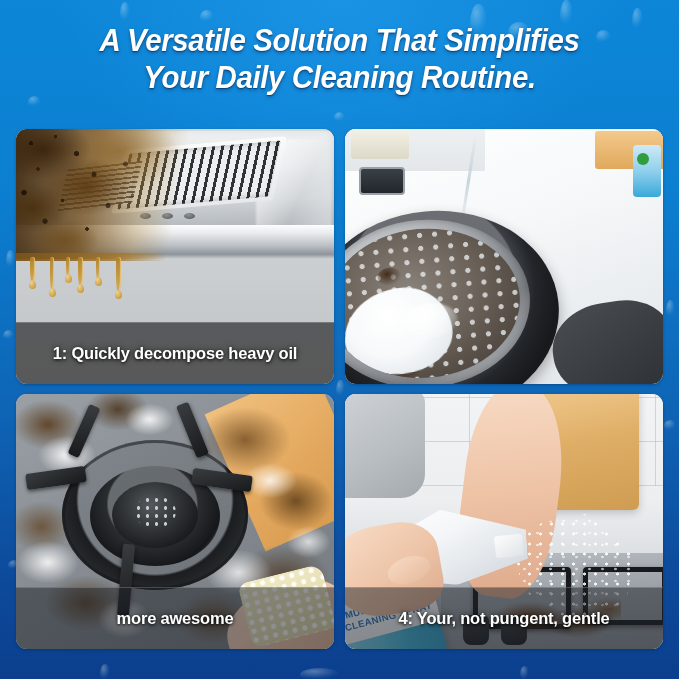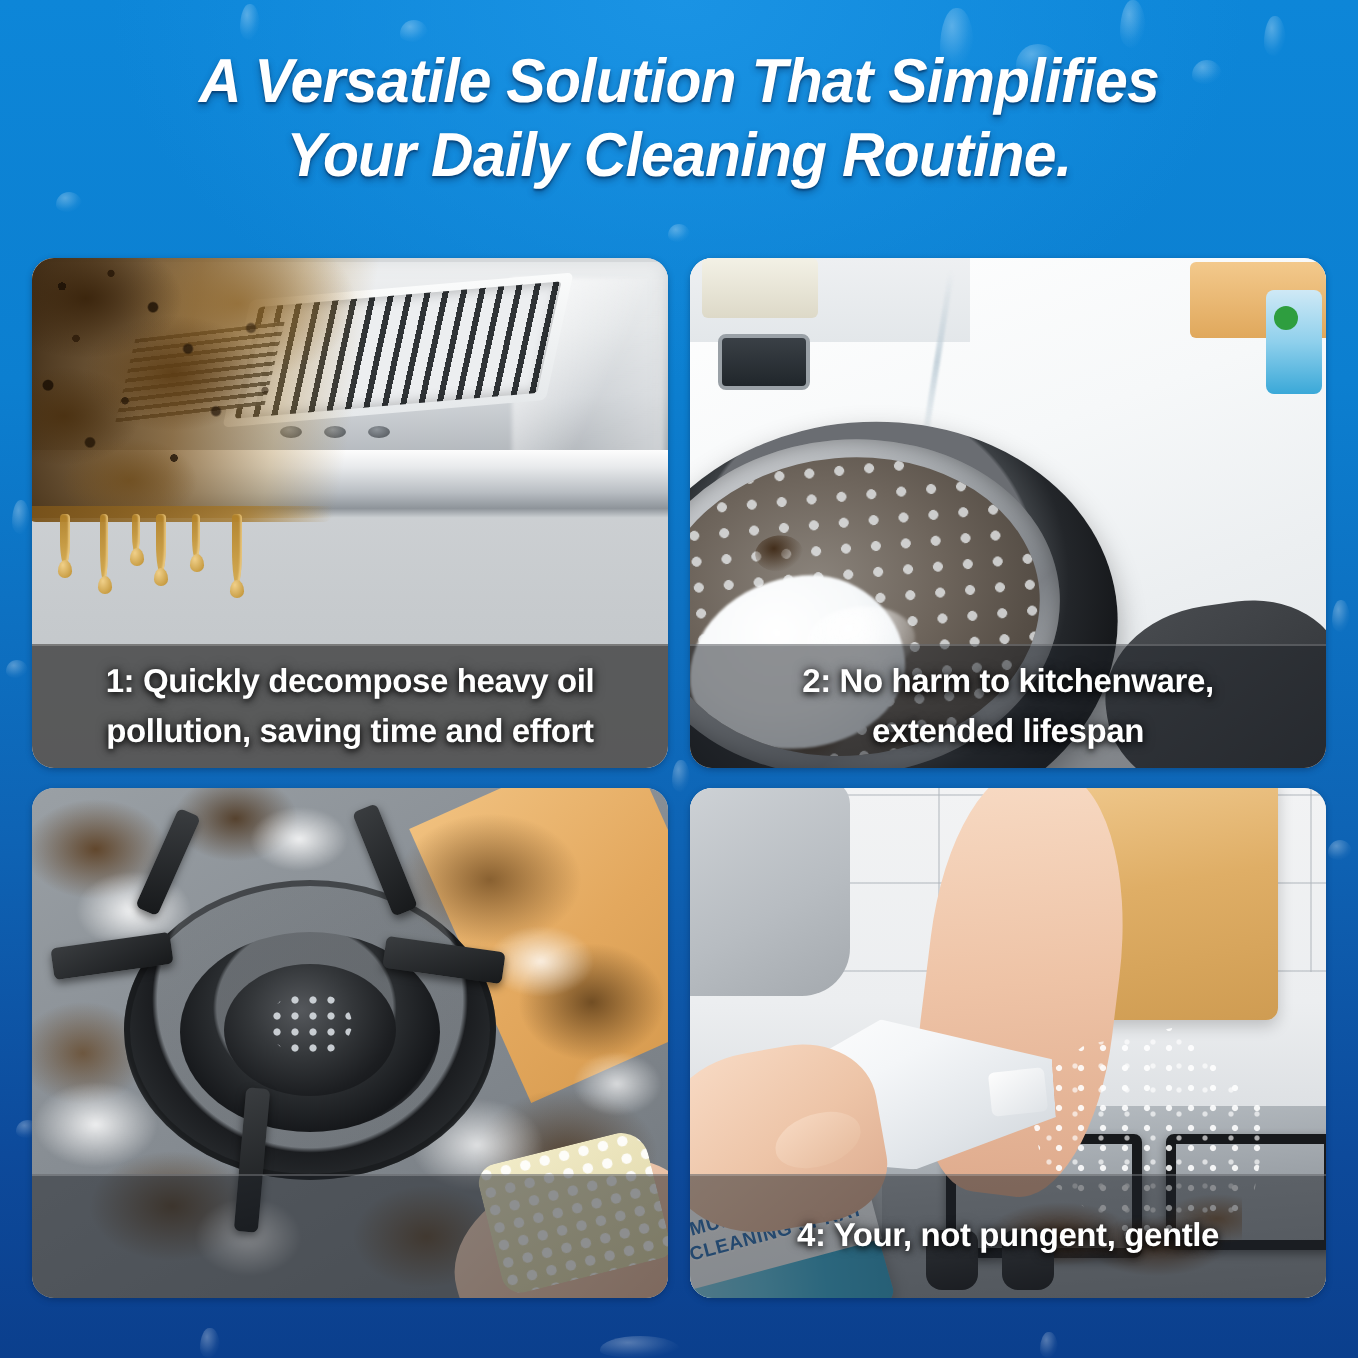--- a/index.html
+++ b/index.html
@@ -503,21 +503,20 @@
       <div class="oil-edge"></div>
       <div class="drip" style="left:14px;top:128px;width:5px;height:26px;"></div>
       <div class="drip" style="left:34px;top:128px;width:4px;height:34px;"></div>
       <div class="drip" style="left:50px;top:128px;width:4px;height:20px;"></div>
       <div class="drip" style="left:62px;top:128px;width:5px;height:30px;"></div>
       <div class="drip" style="left:80px;top:128px;width:4px;height:23px;"></div>
       <div class="drip" style="left:100px;top:128px;width:5px;height:36px;"></div>
     </div>
     <div class="caption">
       <span class="cl">1:  Quickly decompose heavy oil</span>
-      <span class="cl">pollution,  saving time and effort</span>
     </div>
   </div>
 
   <div class="panel">
     <div class="photo">
       <div class="counter2"></div>
       <div class="c2-wall"></div>
       <div class="c2-sponge"></div>
       <div class="c2-cab"></div>
       <div class="c2-pkg"></div>
@@ -530,44 +529,41 @@
             <div class="pan-stain" style="left:52px;top:36px;width:24px;height:18px;"></div>
             <div class="pan-stain" style="left:96px;top:88px;width:26px;height:20px;"></div>
             <div class="pan-stain" style="left:60px;top:128px;width:30px;height:22px;"></div>
             <div class="pan-foam"></div>
             <div class="pan-foam2"></div>
           </div>
         </div>
       </div>
       <div class="hand2"></div>
     </div>
-    <div class="caption sheer">
-      <span class="cl">2:  No harm to kitchenware,</span>
-      <span class="cl">extended lifespan</span>
-    </div>
   </div>
 
   <div class="panel">
     <div class="photo">
       <div class="stove"></div>
       <div class="wood3"></div>
       <div class="grime"></div>
       <div class="foam3"></div>
       <div class="burner-ring"></div>
       <div class="burner-mid"></div>
       <div class="burner-cap"></div>
       <div class="trivet" style="left:62px;top:10px;width:12px;height:54px;transform:rotate(24deg);"></div>
       <div class="trivet" style="left:170px;top:8px;width:13px;height:56px;transform:rotate(-22deg);"></div>
       <div class="trivet" style="left:10px;top:76px;width:60px;height:16px;transform:rotate(-8deg);"></div>
       <div class="trivet" style="left:176px;top:78px;width:60px;height:16px;transform:rotate(8deg);"></div>
       <div class="trivet" style="left:104px;top:150px;width:12px;height:72px;transform:rotate(5deg);"></div>
       <div class="hand3"></div>
       <div class="sponge3"></div>
     </div>
     <div class="caption sheer">
+      <span class="cl">more awesome</span>
     </div>
   </div>
 
   <div class="panel">
     <div class="photo">
       <div class="kitchen4"></div>
       <div class="tile4"></div>
       <div class="board4"></div>
       <div class="shirt4"></div>
       <div class="counter4"></div>

